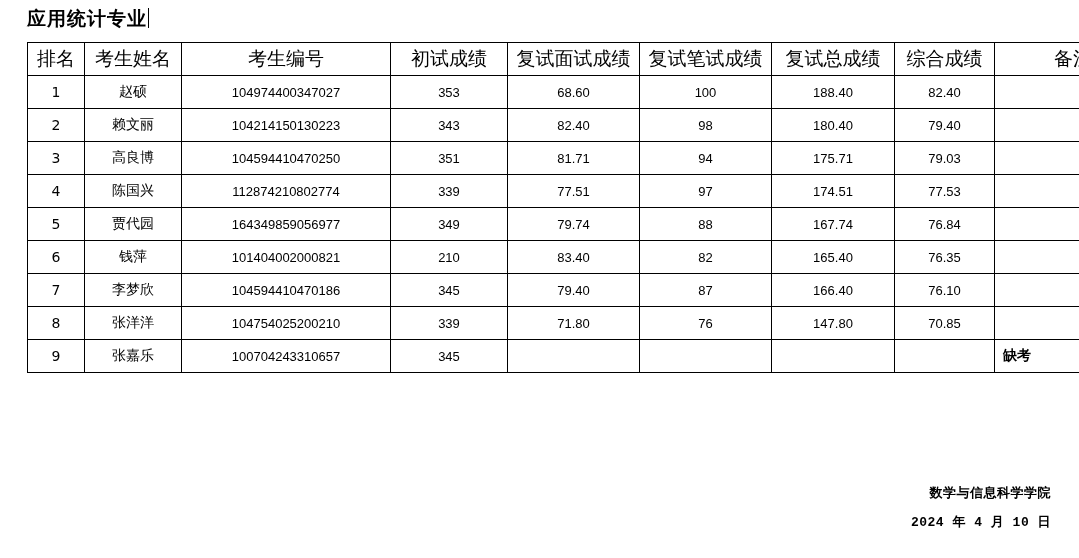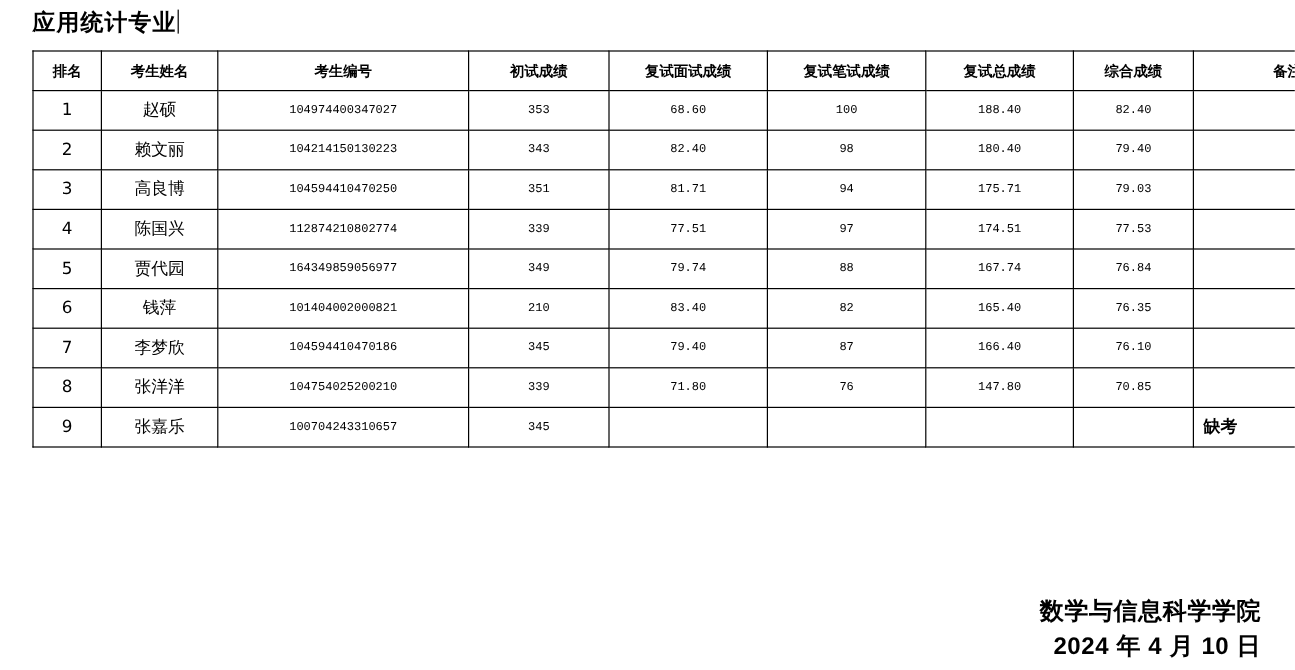--- a/index.html
+++ b/index.html
@@ -51,31 +51,31 @@
   table.grades td {
     border: 1px solid #000000;
     height: 32px;
     text-align: center;
     vertical-align: middle;
     font-size: 14px;
     font-family: "DejaVu Sans", "Liberation Sans", sans-serif;
     padding: 0;
   }
   table.grades th {
-    font-weight: 700;
-    font-size: 12px;
+    font-weight: 400;
+    font-size: 19px;
   }
   table.grades td.name,
   table.grades td.rank {
     font-family: "DejaVu Sans", "Liberation Sans", sans-serif;
   }
   table.grades td.num,
   table.grades td.score {
-    font-family: Liberation Mono, monospace;
-    font-size: 10px;
+    font-family: Liberation Sans, sans-serif;
+    font-size: 13px;
   }
   table.grades td.note {
     font-family: "DejaVu Sans", "Liberation Sans", sans-serif;
     font-weight: 600;
     text-align: left;
     padding-left: 8px;
   }
   col.c-rank     { width: 57px; }
   col.c-name     { width: 97px; }
   col.c-id       { width: 209px; }
@@ -96,28 +96,27 @@
     line-height: 38px;
     text-indent: 44px;
     letter-spacing: 0.5px;
   }
   .sign {
     position: absolute;
     right: 28px;
     top: 478px;
     text-align: right;
     font-family: "DejaVu Sans", "Liberation Sans", sans-serif;
-    font-size: 20px;
+    font-size: 13px;
     font-weight: 600;
     line-height: 30px;
     letter-spacing: 0.5px;
-    margin-top: 16px;
   }
   .sign .date {
-    font-family: Liberation Sans, sans-serif;
+    font-family: Liberation Mono, monospace;
     font-weight: 600;
   }
 </style>
 </head>
 <body>
 
 <div class="page">
 
   <div class="doc-title"><span>应用统计专业</span><span class="caret"></span></div>
 

